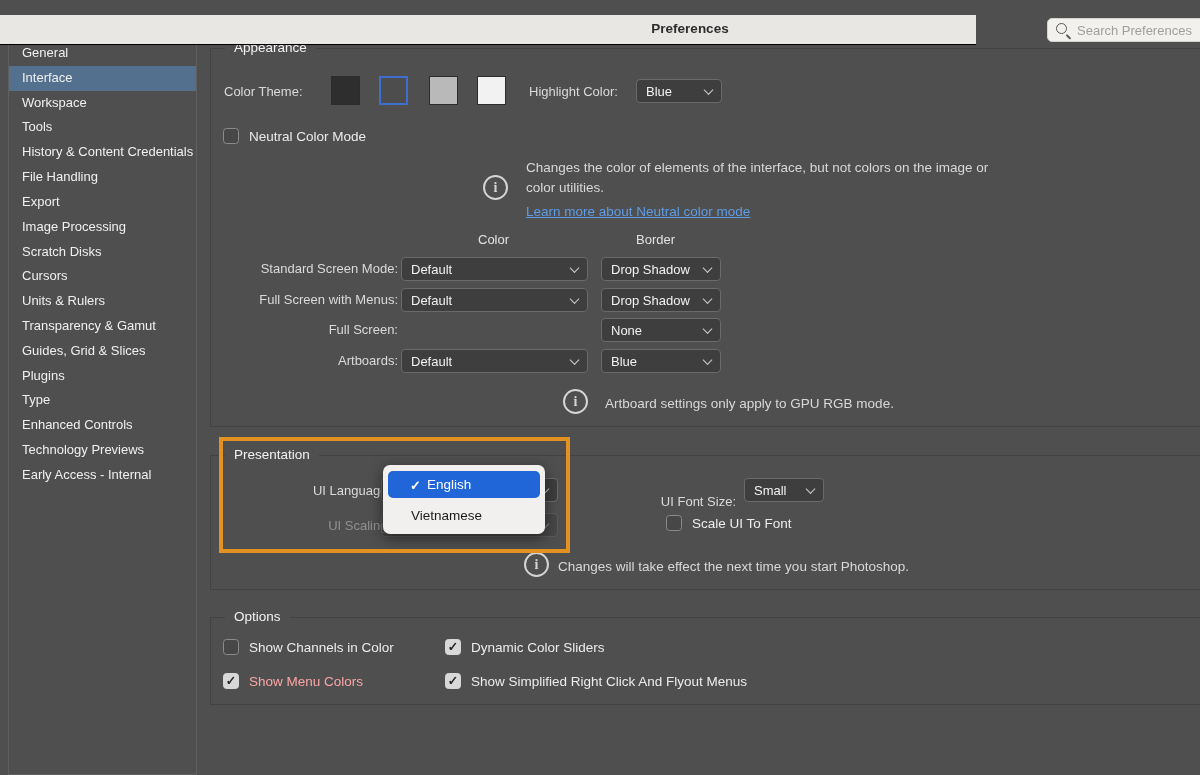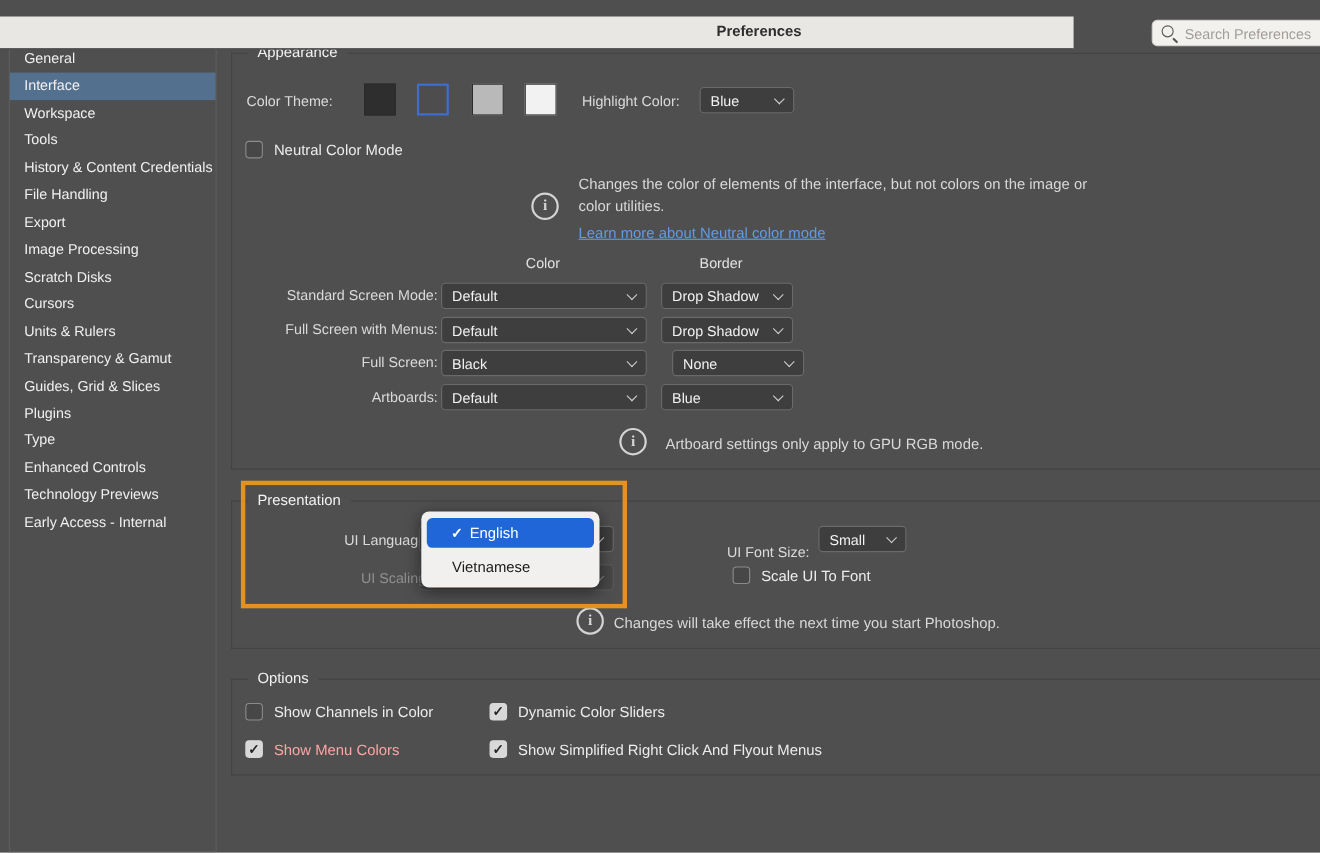--- a/index.html
+++ b/index.html
@@ -156,24 +156,21 @@
 
     <div class="lbl right" style="left:0; top:243px; width:187px;">Full Screen with Menus:</div>
     <div class="select" style="left:190px; top:239px; width:187px;">
       <span>Default</span>
       </div>
     <div class="select" style="left:390px; top:239px; width:120px;">
       <span>Drop Shadow</span>
       </div>
 
     <div class="lbl right" style="left:0; top:273px; width:187px;">Full Screen:</div>
-    <div class="select" style="left:190px; top:269px; width:187px;">
-      <span>Black</span>
-      </div>
-    <div class="select" style="left:390px; top:269px; width:120px;margin-left:10px;">
+    <div class="select" style="left:390px; top:269px; width:120px;">
       <span>None</span>
       </div>
 
     <div class="lbl right" style="left:0; top:304px; width:187px;">Artboards:</div>
     <div class="select" style="left:190px; top:300px; width:187px;">
       <span>Default</span>
       </div>
     <div class="select" style="left:390px; top:300px; width:120px;">
       <span>Blue</span>
       </div>

